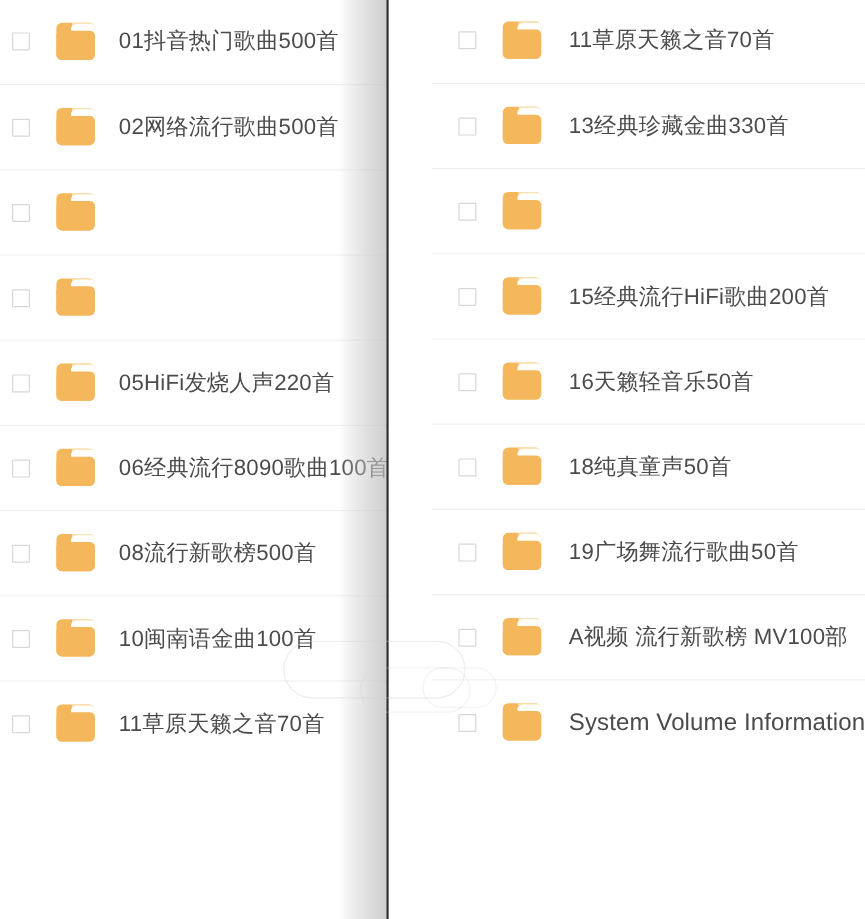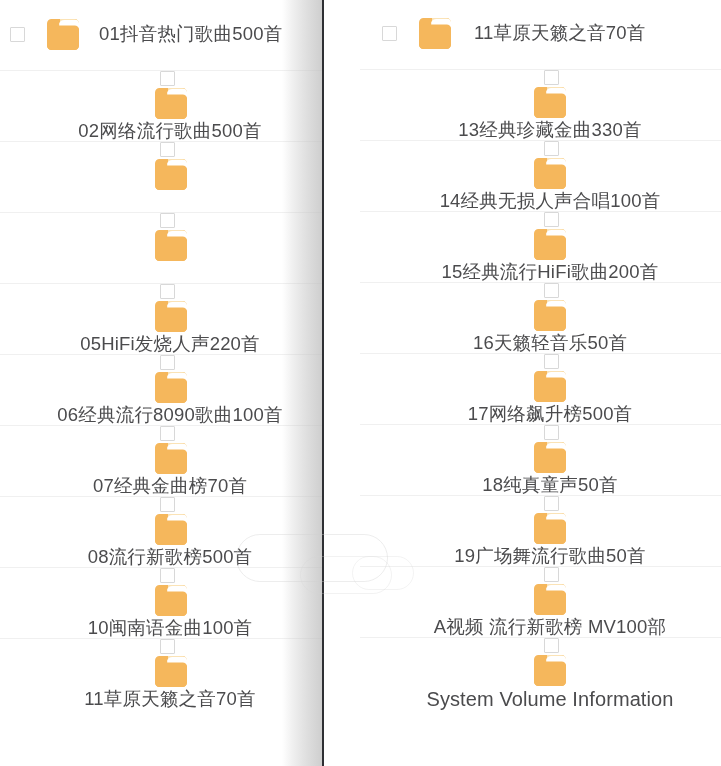--- a/index.html
+++ b/index.html
@@ -67,21 +67,20 @@
   .row{
     position:relative;
     height:71px;
     display:flex;
     align-items:center;
     box-sizing:border-box;
     background:#fff;
   }
   .row + .row{
     border-top:1px solid #f0f0f0;
-    flex-direction:column;
   }
 
   .checkbox{
     width:15px;height:15px;
     box-sizing:border-box;
     border:1px solid #d8d8d8;
     border-radius:1px;
     background:#fff;
     flex:0 0 auto;
   }
@@ -204,32 +203,20 @@
         <div class="row">
           <div class="checkbox"></div>
           <div class="folder">
   <svg viewBox="0 0 40 36" xmlns="http://www.w3.org/2000/svg" aria-hidden="true">
     <path d="M4 6.5 A4.5 4.5 0 0 1 8.5 2 H31.5 A4.5 4.5 0 0 1 36 6.5 V28.5 A4.5 4.5 0 0 1 31.5 33 H8.5 A4.5 4.5 0 0 1 4 28.5 Z" fill="#f5b75c"></path>
     <path d="M17 2 H31.5 A4.5 4.5 0 0 1 36 6.5 V10 H17 Z" fill="#fbe3b6"></path>
     <path d="M16.2 6.2 q1.6 -3.1 5.0 -3.1 H33.6 A3.2 3.2 0 0 1 36.0 6.2 V11.6 H16.2 Z" fill="#ffffff"></path>
     <path d="M4 12.2 A4.5 4.5 0 0 1 8.5 8.6 H31.5 A4.5 4.5 0 0 1 36 12.2 V28.5 A4.5 4.5 0 0 1 31.5 33 H8.5 A4.5 4.5 0 0 1 4 28.5 Z" fill="#f5b75c"></path>
   </svg>
           </div>
-          <div class="row-label">07经典金曲榜70首</div>
-        </div>
-        <div class="row">
-          <div class="checkbox"></div>
-          <div class="folder">
-  <svg viewBox="0 0 40 36" xmlns="http://www.w3.org/2000/svg" aria-hidden="true">
-    <path d="M4 6.5 A4.5 4.5 0 0 1 8.5 2 H31.5 A4.5 4.5 0 0 1 36 6.5 V28.5 A4.5 4.5 0 0 1 31.5 33 H8.5 A4.5 4.5 0 0 1 4 28.5 Z" fill="#f5b75c"></path>
-    <path d="M17 2 H31.5 A4.5 4.5 0 0 1 36 6.5 V10 H17 Z" fill="#fbe3b6"></path>
-    <path d="M16.2 6.2 q1.6 -3.1 5.0 -3.1 H33.6 A3.2 3.2 0 0 1 36.0 6.2 V11.6 H16.2 Z" fill="#ffffff"></path>
-    <path d="M4 12.2 A4.5 4.5 0 0 1 8.5 8.6 H31.5 A4.5 4.5 0 0 1 36 12.2 V28.5 A4.5 4.5 0 0 1 31.5 33 H8.5 A4.5 4.5 0 0 1 4 28.5 Z" fill="#f5b75c"></path>
-  </svg>
-          </div>
           <div class="row-label">08流行新歌榜500首</div>
         </div>
         <div class="row">
           <div class="checkbox"></div>
           <div class="folder">
   <svg viewBox="0 0 40 36" xmlns="http://www.w3.org/2000/svg" aria-hidden="true">
     <path d="M4 6.5 A4.5 4.5 0 0 1 8.5 2 H31.5 A4.5 4.5 0 0 1 36 6.5 V28.5 A4.5 4.5 0 0 1 31.5 33 H8.5 A4.5 4.5 0 0 1 4 28.5 Z" fill="#f5b75c"></path>
     <path d="M17 2 H31.5 A4.5 4.5 0 0 1 36 6.5 V10 H17 Z" fill="#fbe3b6"></path>
     <path d="M16.2 6.2 q1.6 -3.1 5.0 -3.1 H33.6 A3.2 3.2 0 0 1 36.0 6.2 V11.6 H16.2 Z" fill="#ffffff"></path>
     <path d="M4 12.2 A4.5 4.5 0 0 1 8.5 8.6 H31.5 A4.5 4.5 0 0 1 36 12.2 V28.5 A4.5 4.5 0 0 1 31.5 33 H8.5 A4.5 4.5 0 0 1 4 28.5 Z" fill="#f5b75c"></path>
@@ -283,21 +270,20 @@
         <div class="row">
           <div class="checkbox"></div>
           <div class="folder">
   <svg viewBox="0 0 40 36" xmlns="http://www.w3.org/2000/svg" aria-hidden="true">
     <path d="M4 6.5 A4.5 4.5 0 0 1 8.5 2 H31.5 A4.5 4.5 0 0 1 36 6.5 V28.5 A4.5 4.5 0 0 1 31.5 33 H8.5 A4.5 4.5 0 0 1 4 28.5 Z" fill="#f5b75c"></path>
     <path d="M17 2 H31.5 A4.5 4.5 0 0 1 36 6.5 V10 H17 Z" fill="#fbe3b6"></path>
     <path d="M16.2 6.2 q1.6 -3.1 5.0 -3.1 H33.6 A3.2 3.2 0 0 1 36.0 6.2 V11.6 H16.2 Z" fill="#ffffff"></path>
     <path d="M4 12.2 A4.5 4.5 0 0 1 8.5 8.6 H31.5 A4.5 4.5 0 0 1 36 12.2 V28.5 A4.5 4.5 0 0 1 31.5 33 H8.5 A4.5 4.5 0 0 1 4 28.5 Z" fill="#f5b75c"></path>
   </svg>
           </div>
-          <div class="row-label">14经典无损人声合唱100首</div>
         </div>
         <div class="row">
           <div class="checkbox"></div>
           <div class="folder">
   <svg viewBox="0 0 40 36" xmlns="http://www.w3.org/2000/svg" aria-hidden="true">
     <path d="M4 6.5 A4.5 4.5 0 0 1 8.5 2 H31.5 A4.5 4.5 0 0 1 36 6.5 V28.5 A4.5 4.5 0 0 1 31.5 33 H8.5 A4.5 4.5 0 0 1 4 28.5 Z" fill="#f5b75c"></path>
     <path d="M17 2 H31.5 A4.5 4.5 0 0 1 36 6.5 V10 H17 Z" fill="#fbe3b6"></path>
     <path d="M16.2 6.2 q1.6 -3.1 5.0 -3.1 H33.6 A3.2 3.2 0 0 1 36.0 6.2 V11.6 H16.2 Z" fill="#ffffff"></path>
     <path d="M4 12.2 A4.5 4.5 0 0 1 8.5 8.6 H31.5 A4.5 4.5 0 0 1 36 12.2 V28.5 A4.5 4.5 0 0 1 31.5 33 H8.5 A4.5 4.5 0 0 1 4 28.5 Z" fill="#f5b75c"></path>
   </svg>
@@ -308,32 +294,20 @@
           <div class="checkbox"></div>
           <div class="folder">
   <svg viewBox="0 0 40 36" xmlns="http://www.w3.org/2000/svg" aria-hidden="true">
     <path d="M4 6.5 A4.5 4.5 0 0 1 8.5 2 H31.5 A4.5 4.5 0 0 1 36 6.5 V28.5 A4.5 4.5 0 0 1 31.5 33 H8.5 A4.5 4.5 0 0 1 4 28.5 Z" fill="#f5b75c"></path>
     <path d="M17 2 H31.5 A4.5 4.5 0 0 1 36 6.5 V10 H17 Z" fill="#fbe3b6"></path>
     <path d="M16.2 6.2 q1.6 -3.1 5.0 -3.1 H33.6 A3.2 3.2 0 0 1 36.0 6.2 V11.6 H16.2 Z" fill="#ffffff"></path>
     <path d="M4 12.2 A4.5 4.5 0 0 1 8.5 8.6 H31.5 A4.5 4.5 0 0 1 36 12.2 V28.5 A4.5 4.5 0 0 1 31.5 33 H8.5 A4.5 4.5 0 0 1 4 28.5 Z" fill="#f5b75c"></path>
   </svg>
           </div>
           <div class="row-label">16天籁轻音乐50首</div>
-        </div>
-        <div class="row">
-          <div class="checkbox"></div>
-          <div class="folder">
-  <svg viewBox="0 0 40 36" xmlns="http://www.w3.org/2000/svg" aria-hidden="true">
-    <path d="M4 6.5 A4.5 4.5 0 0 1 8.5 2 H31.5 A4.5 4.5 0 0 1 36 6.5 V28.5 A4.5 4.5 0 0 1 31.5 33 H8.5 A4.5 4.5 0 0 1 4 28.5 Z" fill="#f5b75c"></path>
-    <path d="M17 2 H31.5 A4.5 4.5 0 0 1 36 6.5 V10 H17 Z" fill="#fbe3b6"></path>
-    <path d="M16.2 6.2 q1.6 -3.1 5.0 -3.1 H33.6 A3.2 3.2 0 0 1 36.0 6.2 V11.6 H16.2 Z" fill="#ffffff"></path>
-    <path d="M4 12.2 A4.5 4.5 0 0 1 8.5 8.6 H31.5 A4.5 4.5 0 0 1 36 12.2 V28.5 A4.5 4.5 0 0 1 31.5 33 H8.5 A4.5 4.5 0 0 1 4 28.5 Z" fill="#f5b75c"></path>
-  </svg>
-          </div>
-          <div class="row-label">17网络飙升榜500首</div>
         </div>
         <div class="row">
           <div class="checkbox"></div>
           <div class="folder">
   <svg viewBox="0 0 40 36" xmlns="http://www.w3.org/2000/svg" aria-hidden="true">
     <path d="M4 6.5 A4.5 4.5 0 0 1 8.5 2 H31.5 A4.5 4.5 0 0 1 36 6.5 V28.5 A4.5 4.5 0 0 1 31.5 33 H8.5 A4.5 4.5 0 0 1 4 28.5 Z" fill="#f5b75c"></path>
     <path d="M17 2 H31.5 A4.5 4.5 0 0 1 36 6.5 V10 H17 Z" fill="#fbe3b6"></path>
     <path d="M16.2 6.2 q1.6 -3.1 5.0 -3.1 H33.6 A3.2 3.2 0 0 1 36.0 6.2 V11.6 H16.2 Z" fill="#ffffff"></path>
     <path d="M4 12.2 A4.5 4.5 0 0 1 8.5 8.6 H31.5 A4.5 4.5 0 0 1 36 12.2 V28.5 A4.5 4.5 0 0 1 31.5 33 H8.5 A4.5 4.5 0 0 1 4 28.5 Z" fill="#f5b75c"></path>
   </svg>

